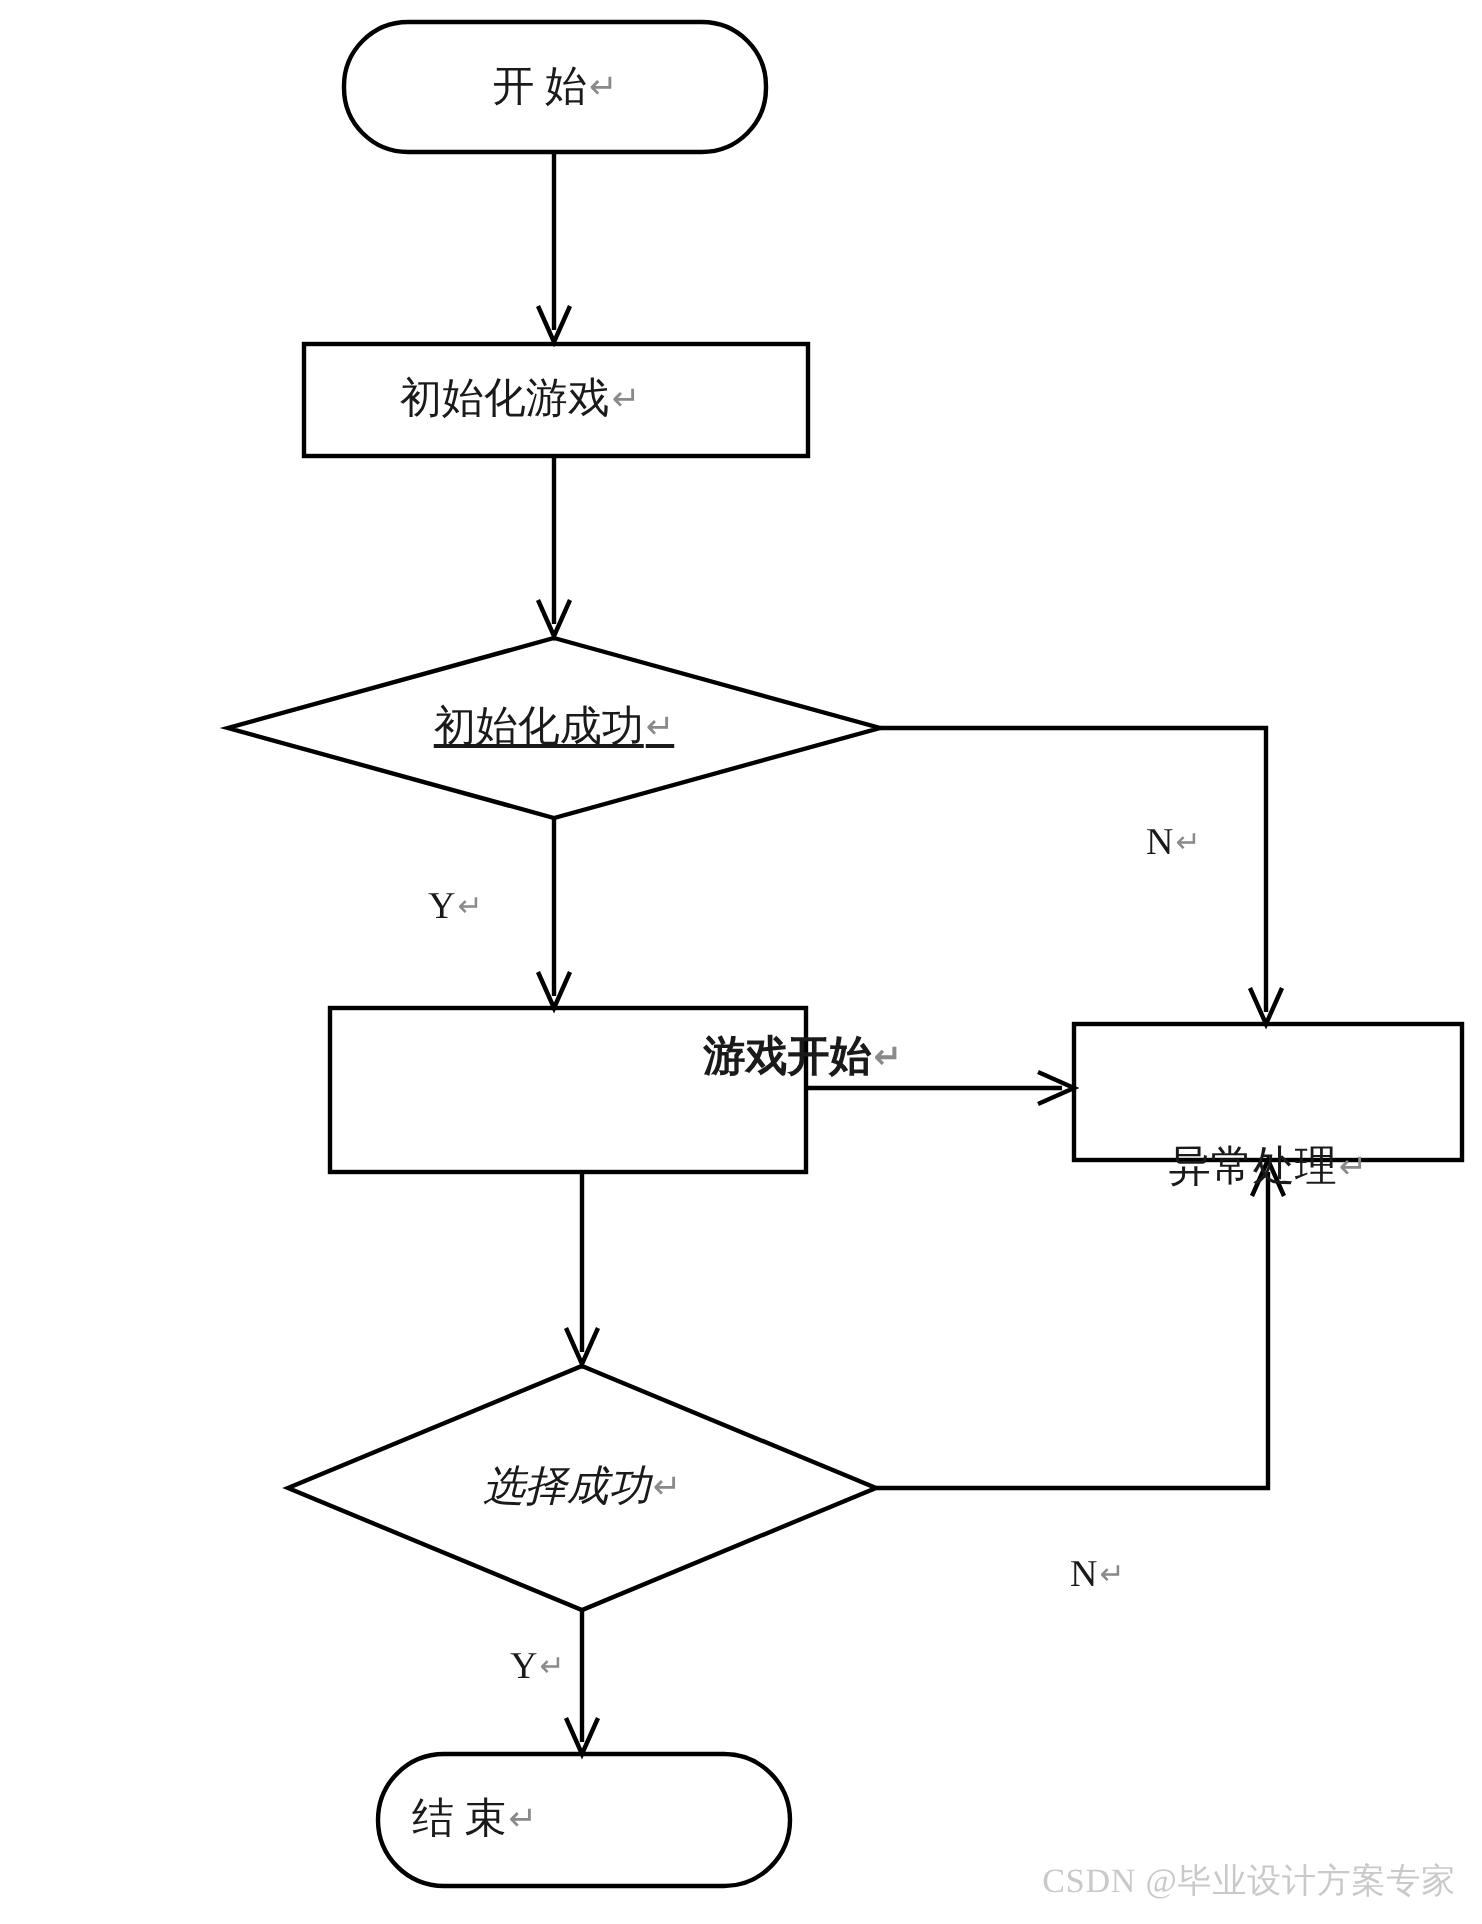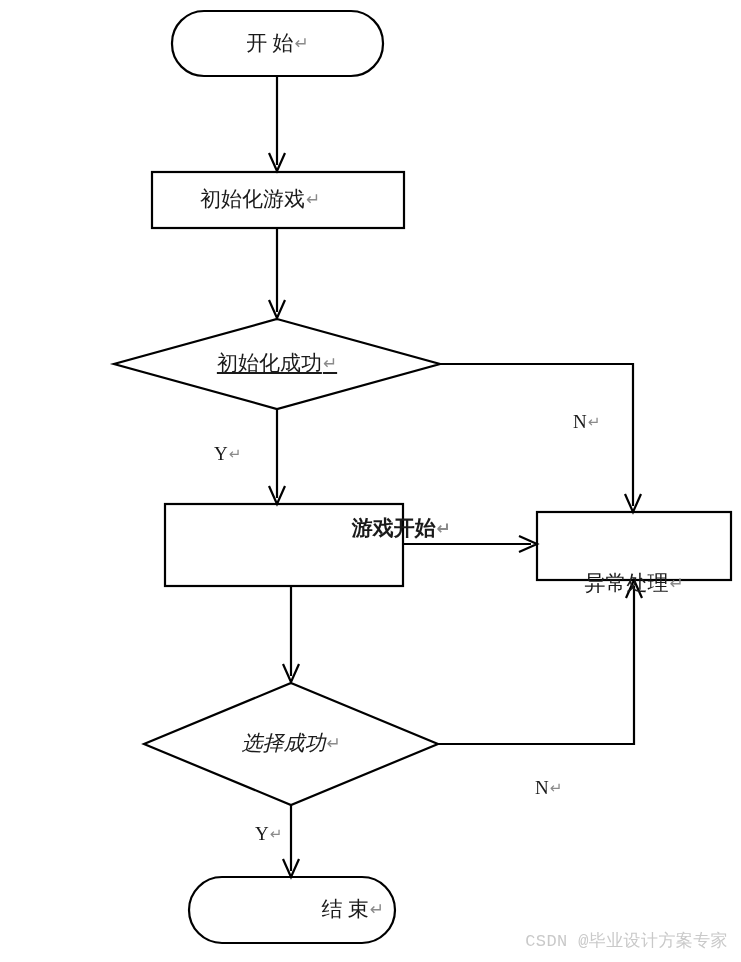--- a/index.html
+++ b/index.html
@@ -76,21 +76,21 @@
     font-size: 15px;
     font-family: "DejaVu Sans", sans-serif;
     vertical-align: 1px;
     padding-left: 1px;
   }
   #watermark {
     position: absolute;
     right: 13px;
     bottom: 10px;
     color: #c9c9c9;
-    font-family: Liberation Mono, monospace;
+    font-family: Liberation Serif, serif;
     font-size: 17px;
     letter-spacing: 0.4px;
     white-space: nowrap;
     user-select: none;
   }
 </style>
 </head>
 <body>
 
 <div id="canvas">
@@ -153,21 +153,21 @@
   </div>
 
   <div class="node-text" style="left:537px; top:533px; width:194px; text-align:center;margin-top:40px;">
     <span>异常处理</span><span class="pilcrow">↵</span>
   </div>
 
   <div class="node-text" style="left:144px; top:733px; width:294px; text-align:center;font-style:italic;">
     <span>选择成功</span><span class="pilcrow">↵</span>
   </div>
 
-  <div class="node-text" style="left:178px; top:899px; width:206px; text-align:right;">
+  <div class="node-text" style="left:206px; top:899px; width:206px; text-align:left;">
     <span>结  束</span><span class="pilcrow">↵</span>
   </div>
 
   <div class="branch-label" style="left:214px; top:444px;">
     <span>Y</span><span class="pilcrow">↵</span>
   </div>
 
   <div class="branch-label" style="left:573px; top:412px;">
     <span>N</span><span class="pilcrow">↵</span>
   </div>

